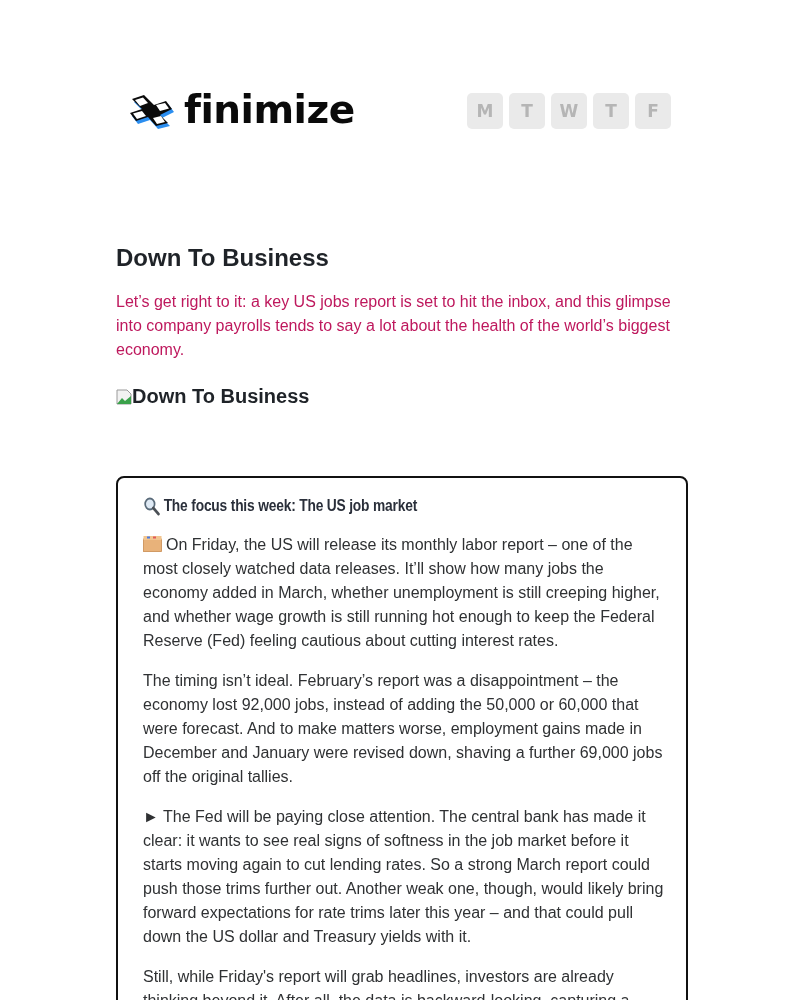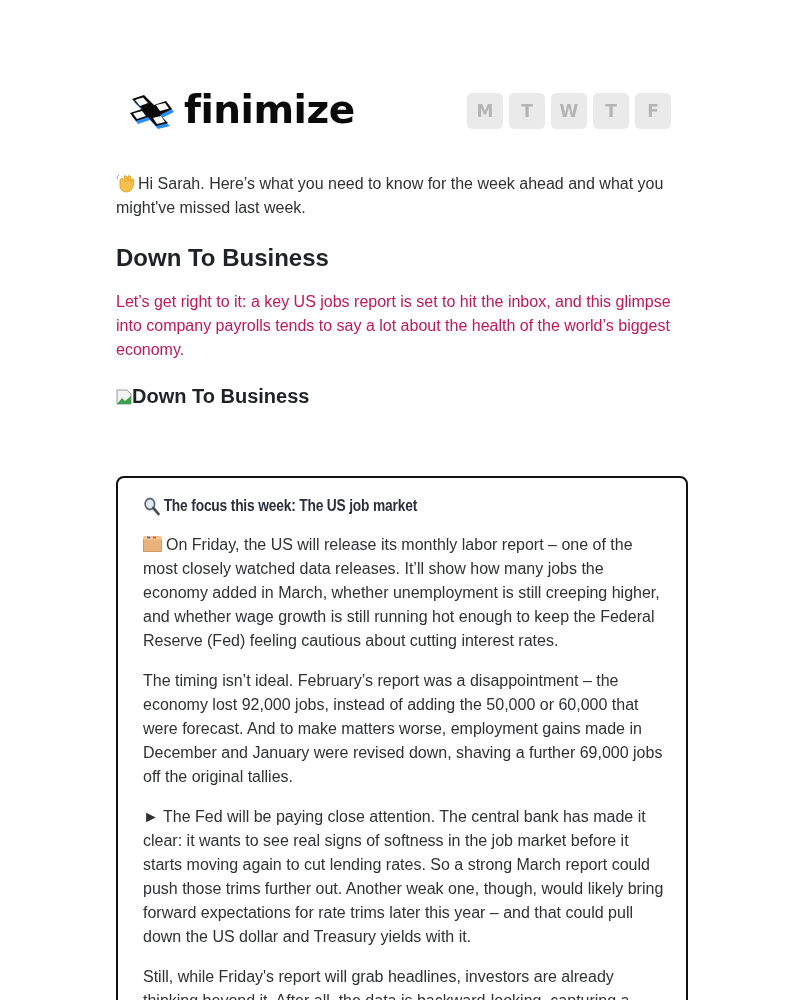--- a/index.html
+++ b/index.html
@@ -197,26 +197,20 @@
     </div>
     <div class="days">
       <div class="day">M</div>
       <div class="day">T</div>
       <div class="day">W</div>
       <div class="day">T</div>
       <div class="day">F</div>
     </div>
   </div>
 
-  <div class="intro">
-    <svg class="wave" viewBox="0 0 20 20">
-      <path d="M4 10 Q3 6 6 5 L9 9 L8 3 Q10 2 11 4 L12 8 L12 3 Q14 2 15 4 L15 9 L16 6 Q18 6 18 8 L17 14 Q15 19 10 19 Q6 19 4 15 Z" fill="#f4c04e" stroke="#d99a1e" stroke-width="0.8"></path>
-      <path d="M1 6 Q1 3 3 2" stroke="#8aa" stroke-width="1" fill="none"></path>
-    </svg><span>Hi Sarah. Here’s what you need to know for the week ahead and what you might've missed last week.</span>
-  </div>
 
   <h2 class="section-title">Down To Business</h2>
 
   <div class="lead">Let’s get right to it: a key US jobs report is set to hit the inbox, and this glimpse into company payrolls tends to say a lot about the health of the world’s biggest economy.</div>
 
   <div class="broken-img">
     <svg class="broken-icon" viewBox="0 0 16 16">
       <path d="M1 1 H11 L15 5 V15 H1 Z" fill="#f2f2f2" stroke="#9a9a9a" stroke-width="1"></path>
       <path d="M1 15 L6 9 L9 12 L15 7 V15 Z" fill="#3aa14a"></path>
     </svg>

